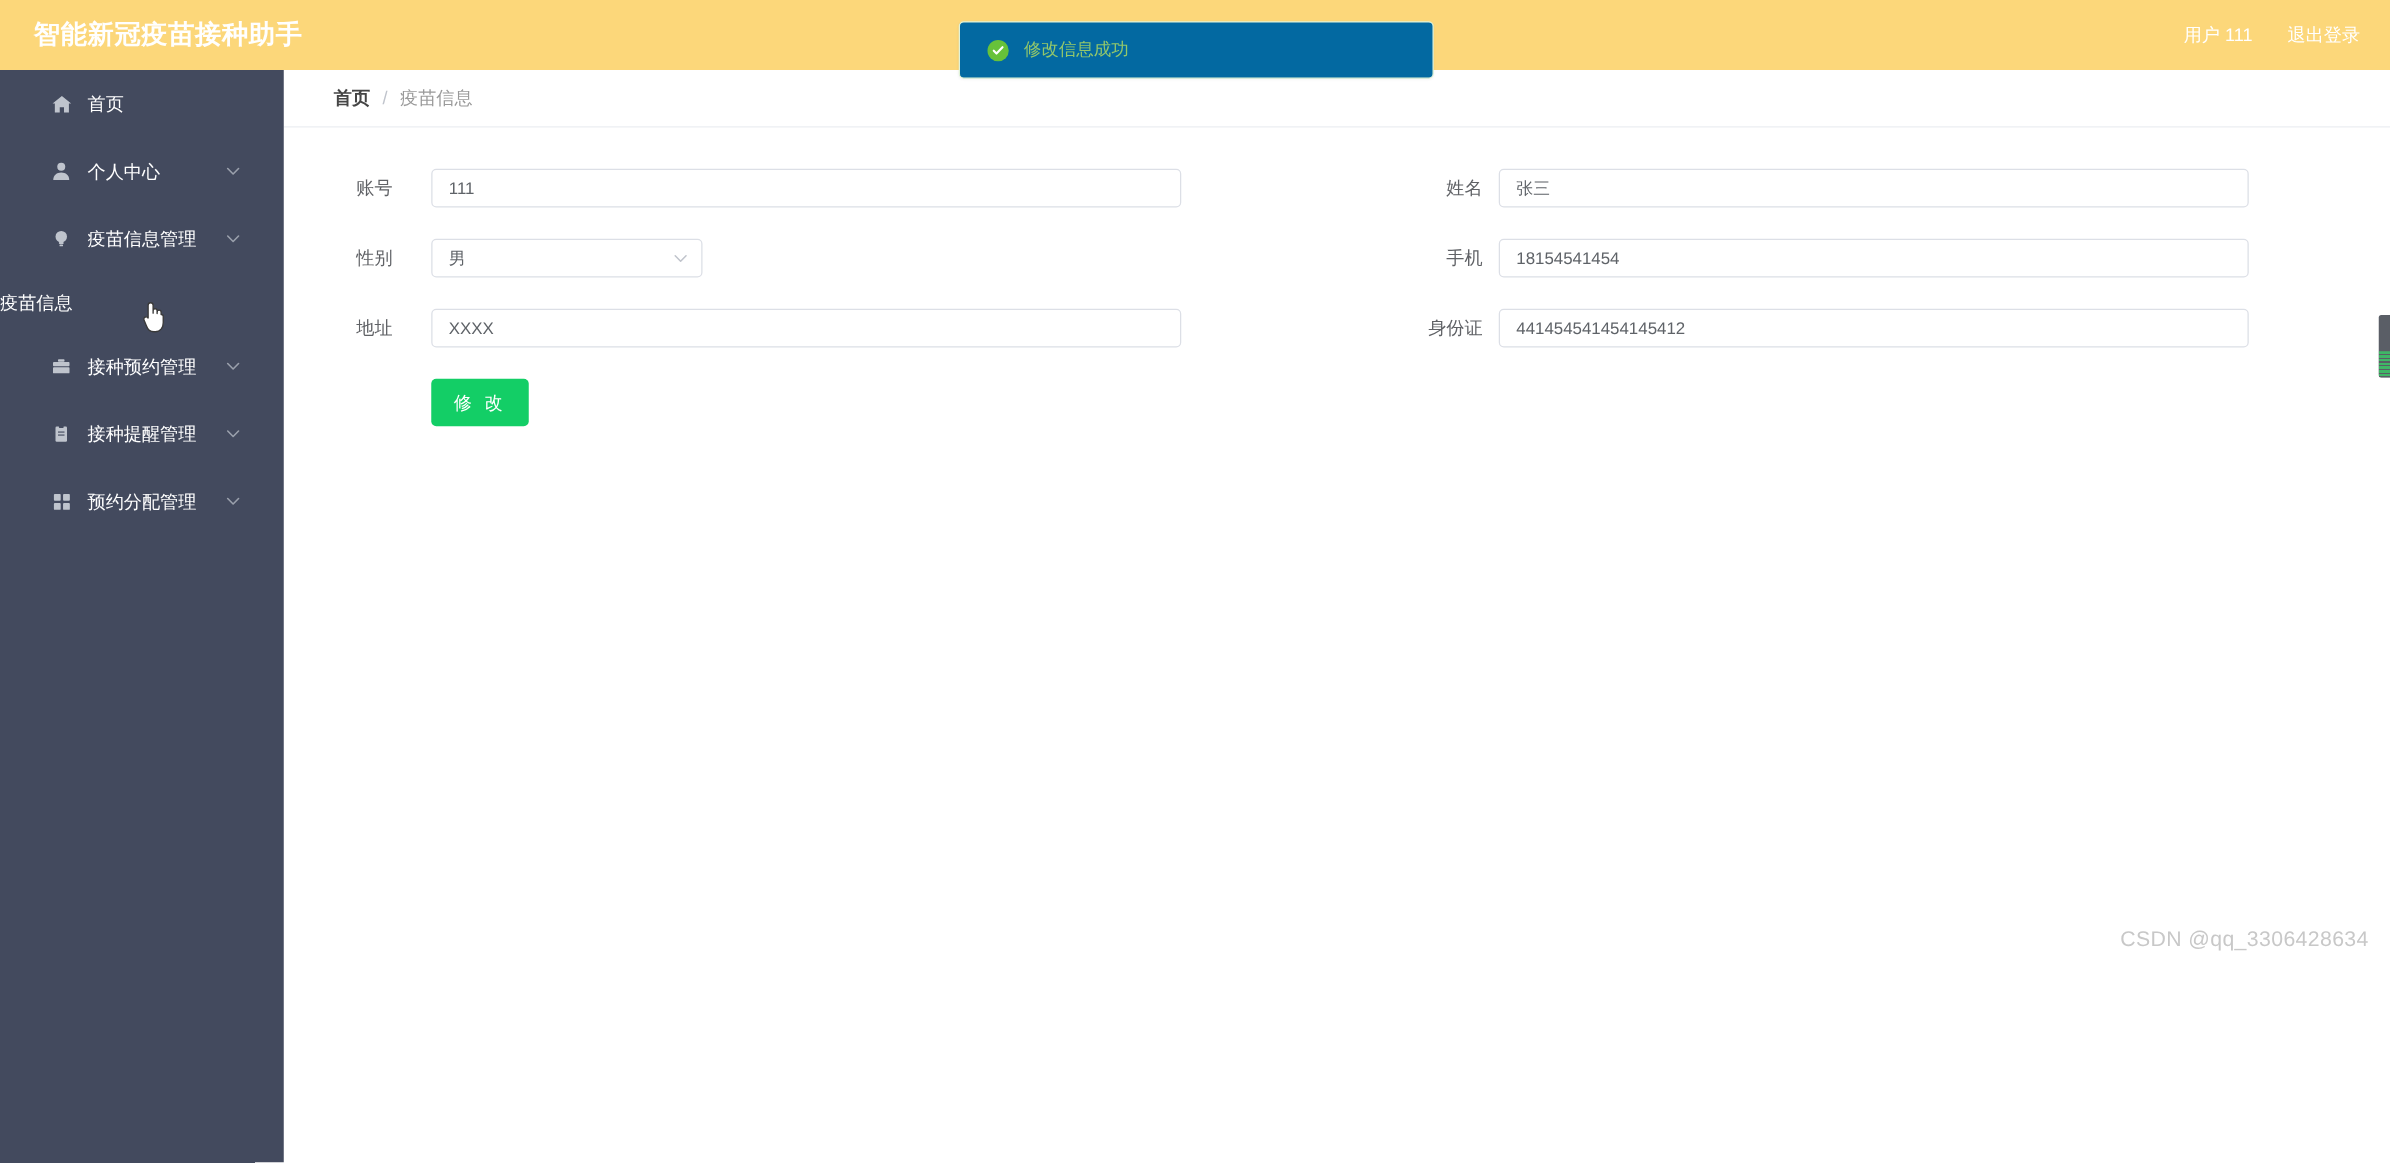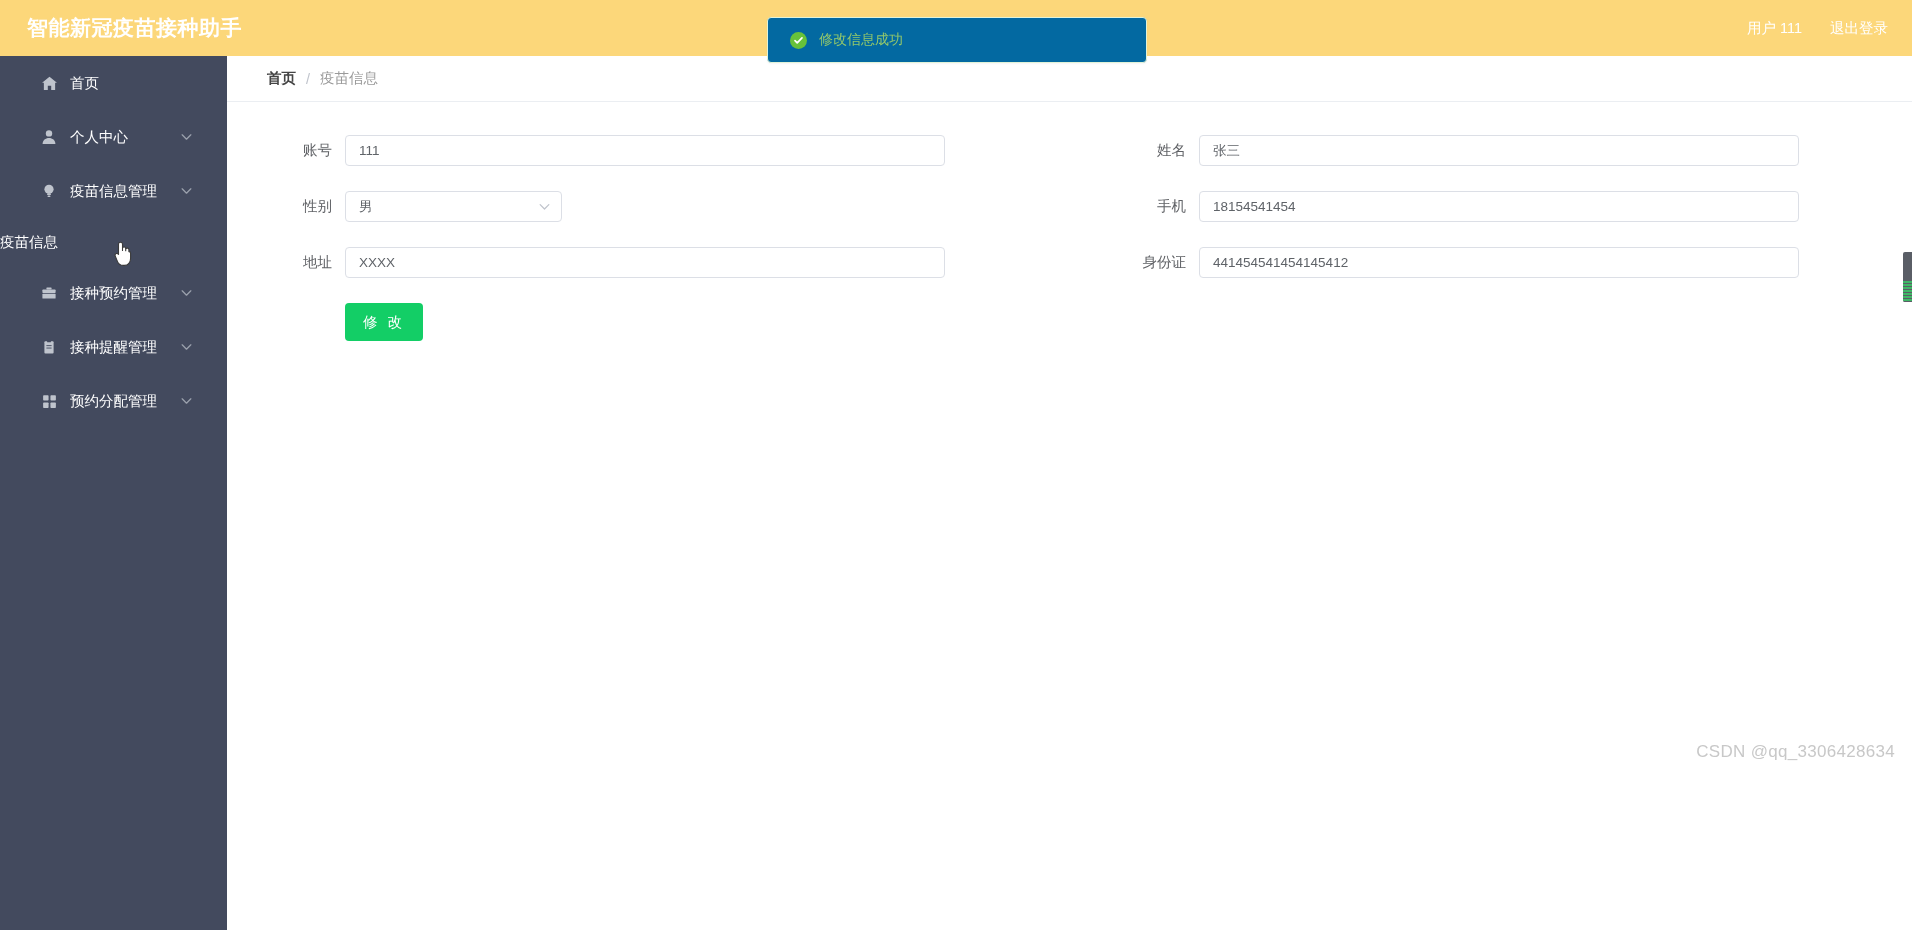--- a/index.html
+++ b/index.html
@@ -204,21 +204,21 @@
   .form-col.right { width: 800px; align-items: center; }
 
   .f-label {
     flex: 0 0 auto;
     text-align: right;
     font-size: 14.5px;
     color: #606266;
     padding-right: 13px;
     white-space: nowrap;
   }
-  .form-col.left  .f-label { width: 78px; }
+  .form-col.left  .f-label { width: 78px; text-align: center; }
   .form-col.right .f-label { width: 132px; }
 
   .f-input {
     height: 31px;
     border: 1px solid #dcdfe6;
     border-radius: 4px;
     background: #ffffff;
     display: flex;
     align-items: center;
     padding: 0 13px;

